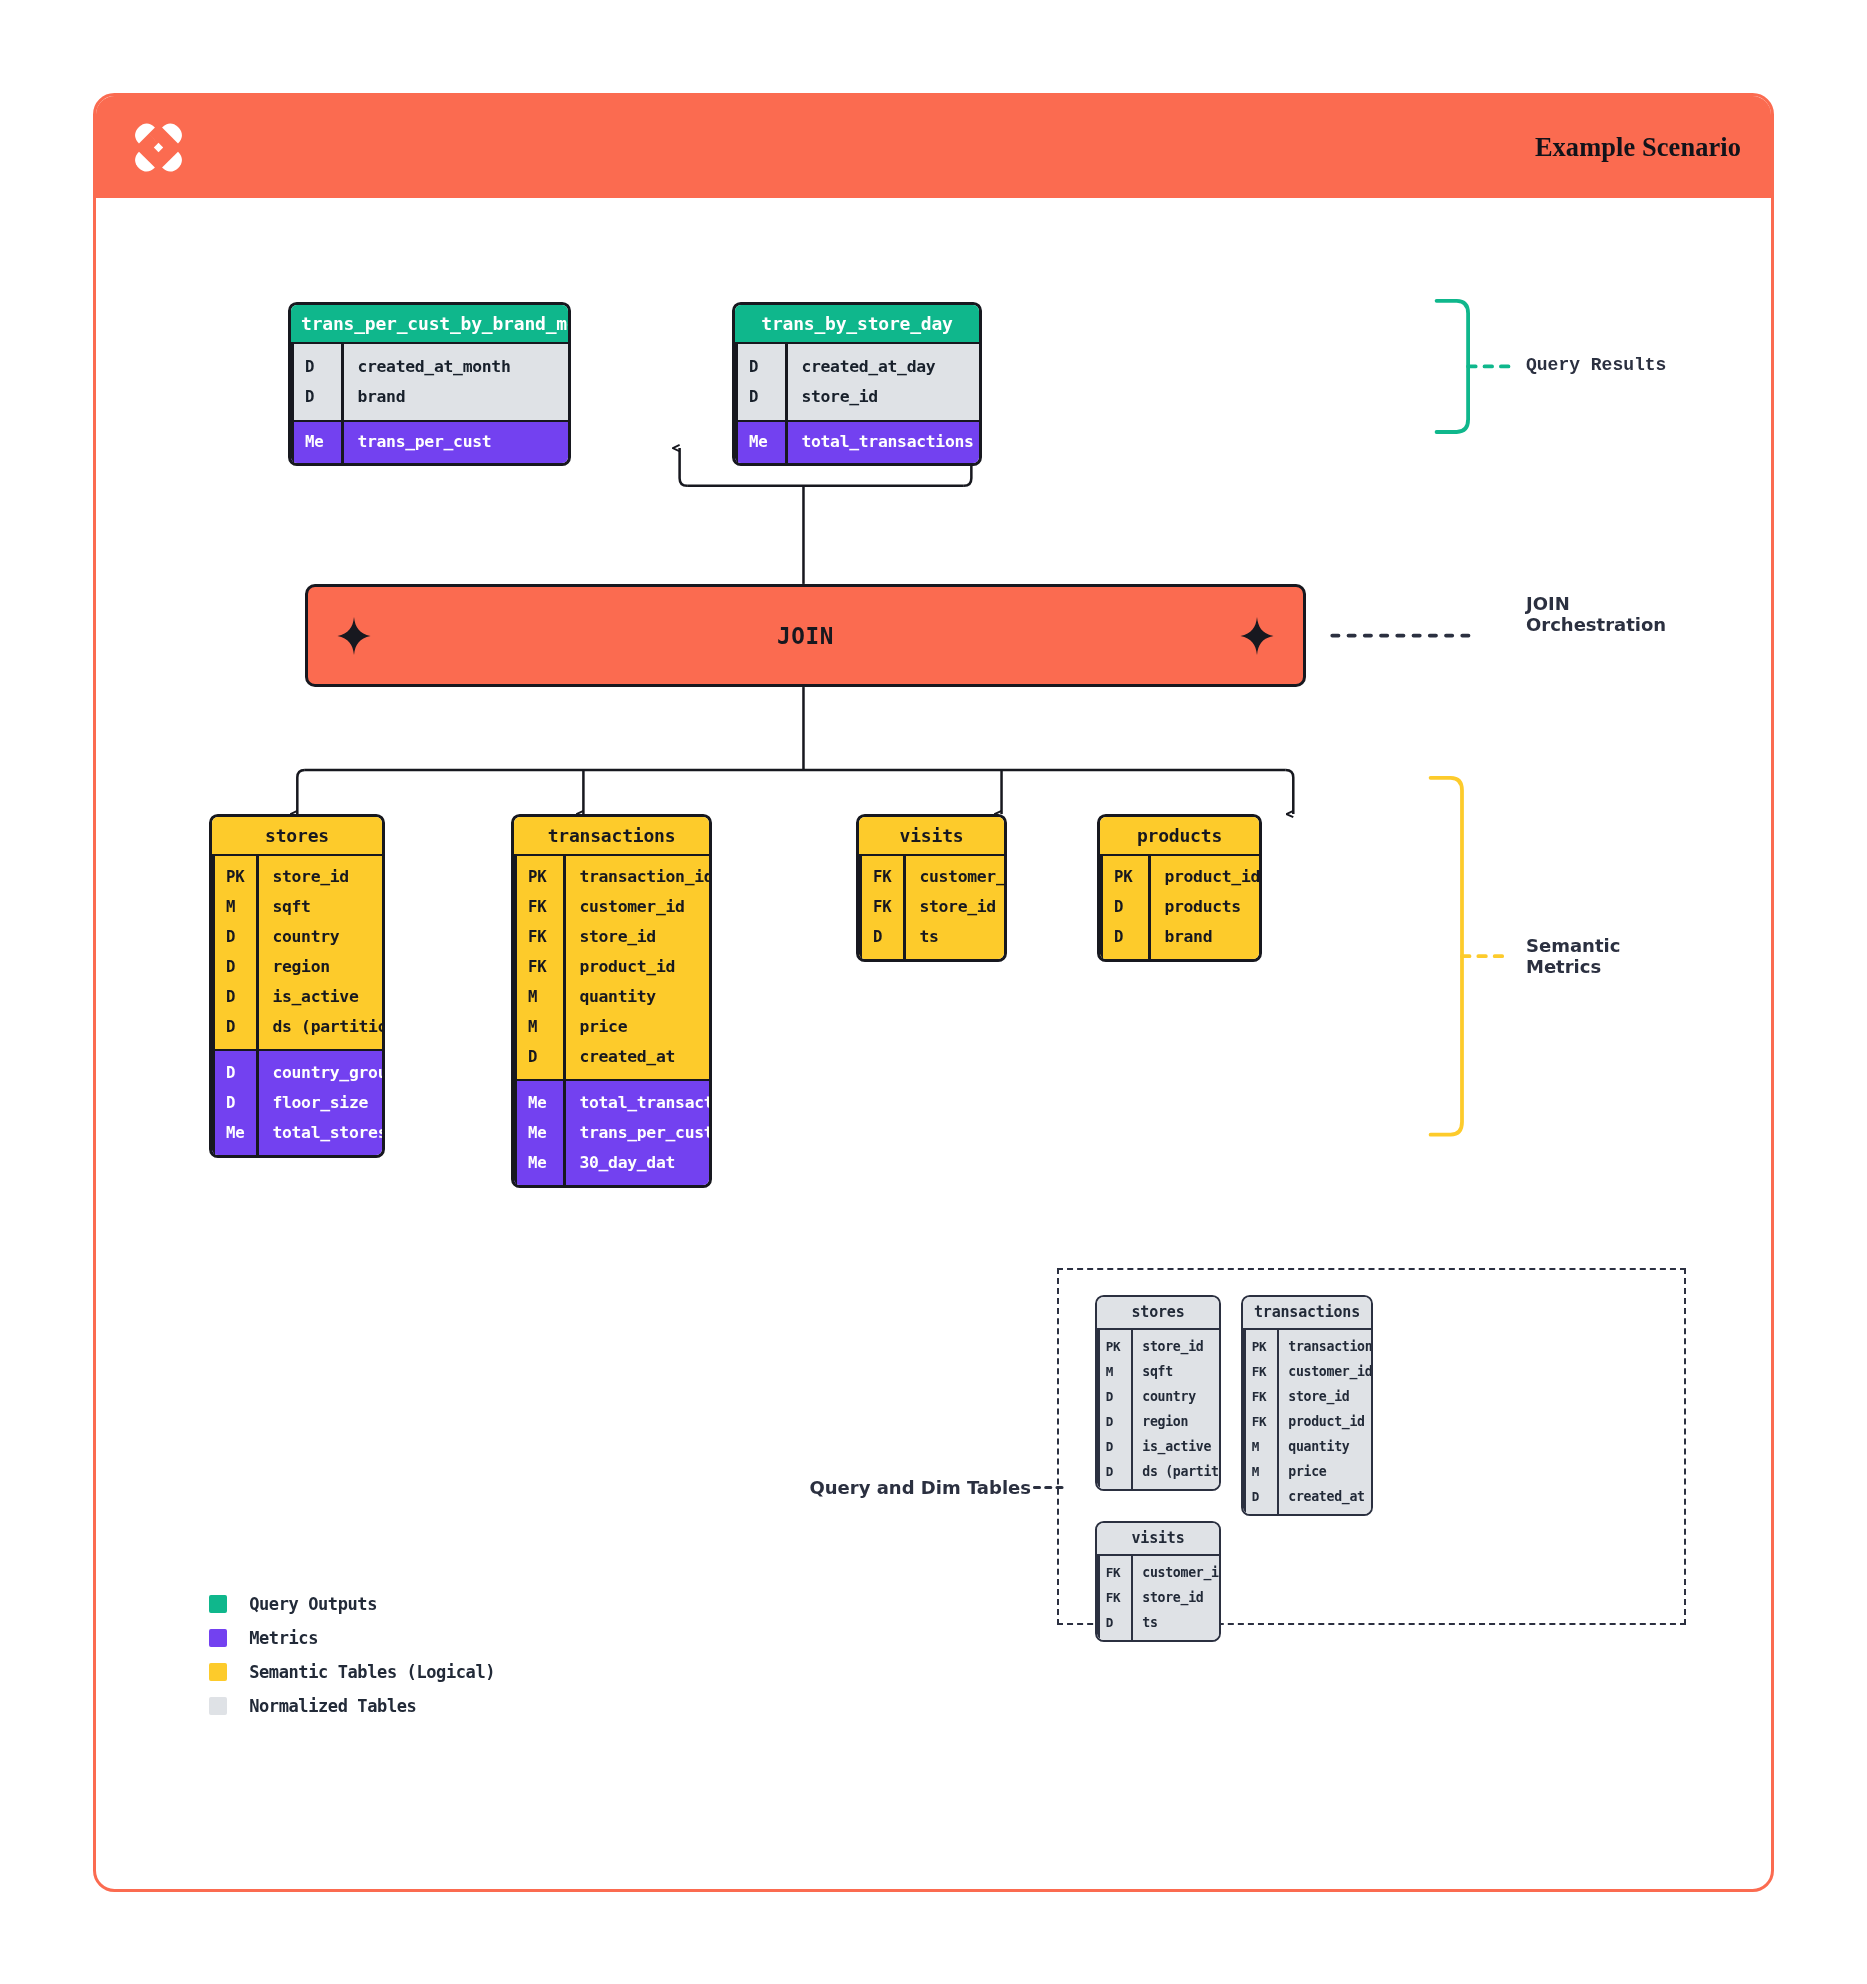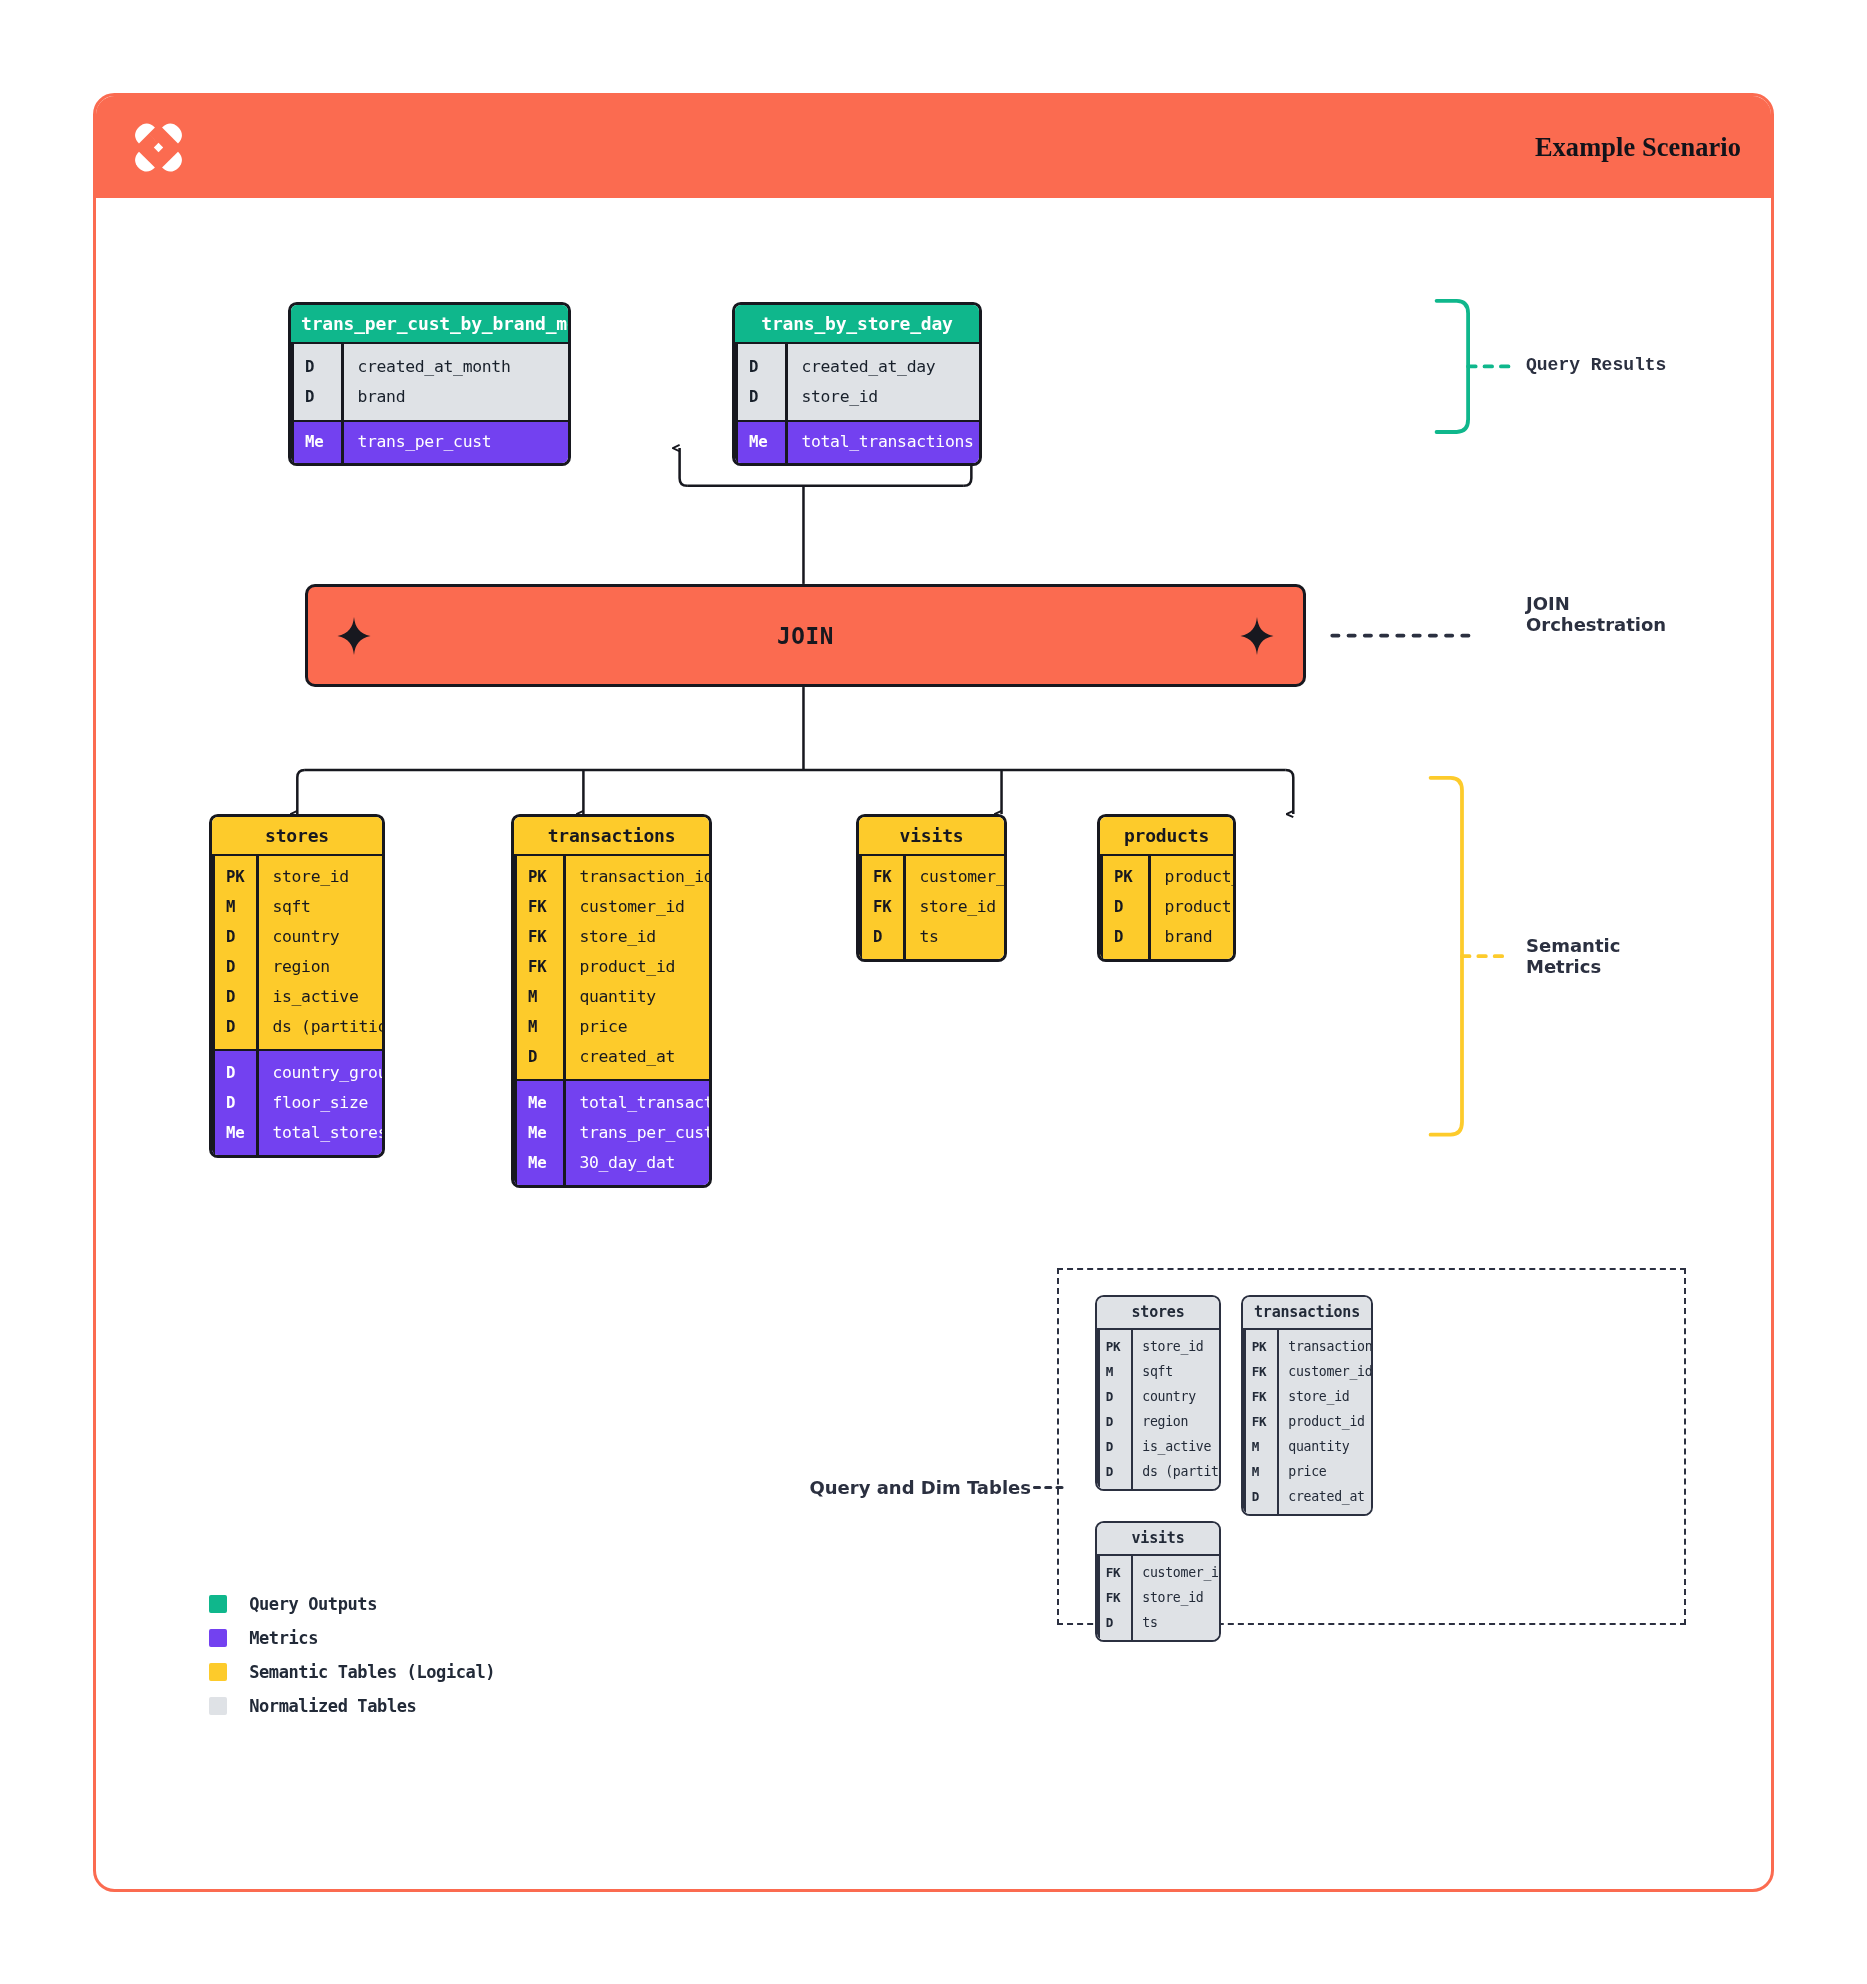--- a/index.html
+++ b/index.html
@@ -67,21 +67,21 @@
   }
   .row .k {
     flex: 0 0 auto;
     font-size: 15.7px;
     font-weight: bold;
     padding-left: 14px;
     letter-spacing: -0.3px;
   }
   .row .v {
     font-size: 16.4px;
-    font-weight: normal;
+    font-weight: bold;
     padding-left: 16.4px;
     letter-spacing: -0.3px;
     white-space: nowrap;
     text-align: center;
   }
   .sec-body { position: relative; padding: 6.3px 0 7.5px; }
   .sec-body::before {
     content: "";
     position: absolute;
     top: 0; bottom: 0;
@@ -402,21 +402,21 @@
               <span class="v">store_id</span>
             </div>
           <div class="row">
               <span class="k" style="width:44px;">D</span>
               <span class="v">ts</span>
             </div>
         </div>
       </div>
     </div>
 
-    <div class="tbl v-yellow" style="left:1001px; top:718px; width:139px;">
+    <div class="tbl v-yellow" style="left:1001px; top:718px; width:165px;">
       <div class="tbl-title">products</div>
       <div class="tbl-sec">
         <div class="sec-body v-yellow-body">
           <span style="position:absolute;left:48px;top:0;bottom:0;width:2.5px;background:#17181f;"></span>
           <div class="row">
               <span class="k" style="width:48px;">PK</span>
               <span class="v">product_id</span>
             </div>
           <div class="row">
               <span class="k" style="width:48px;">D</span>

